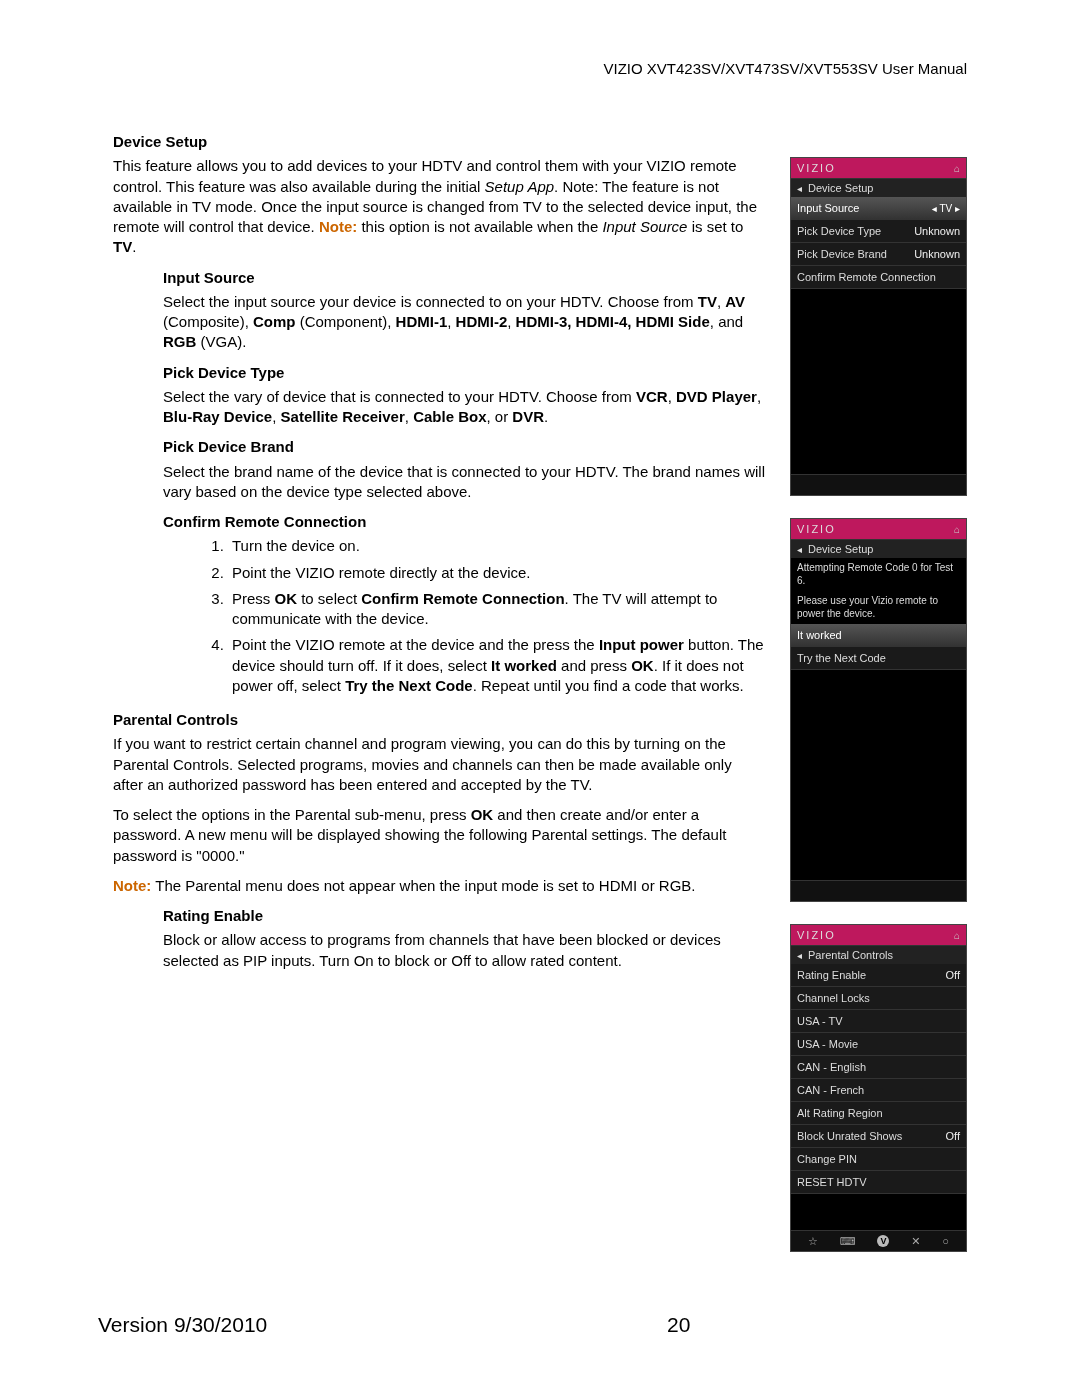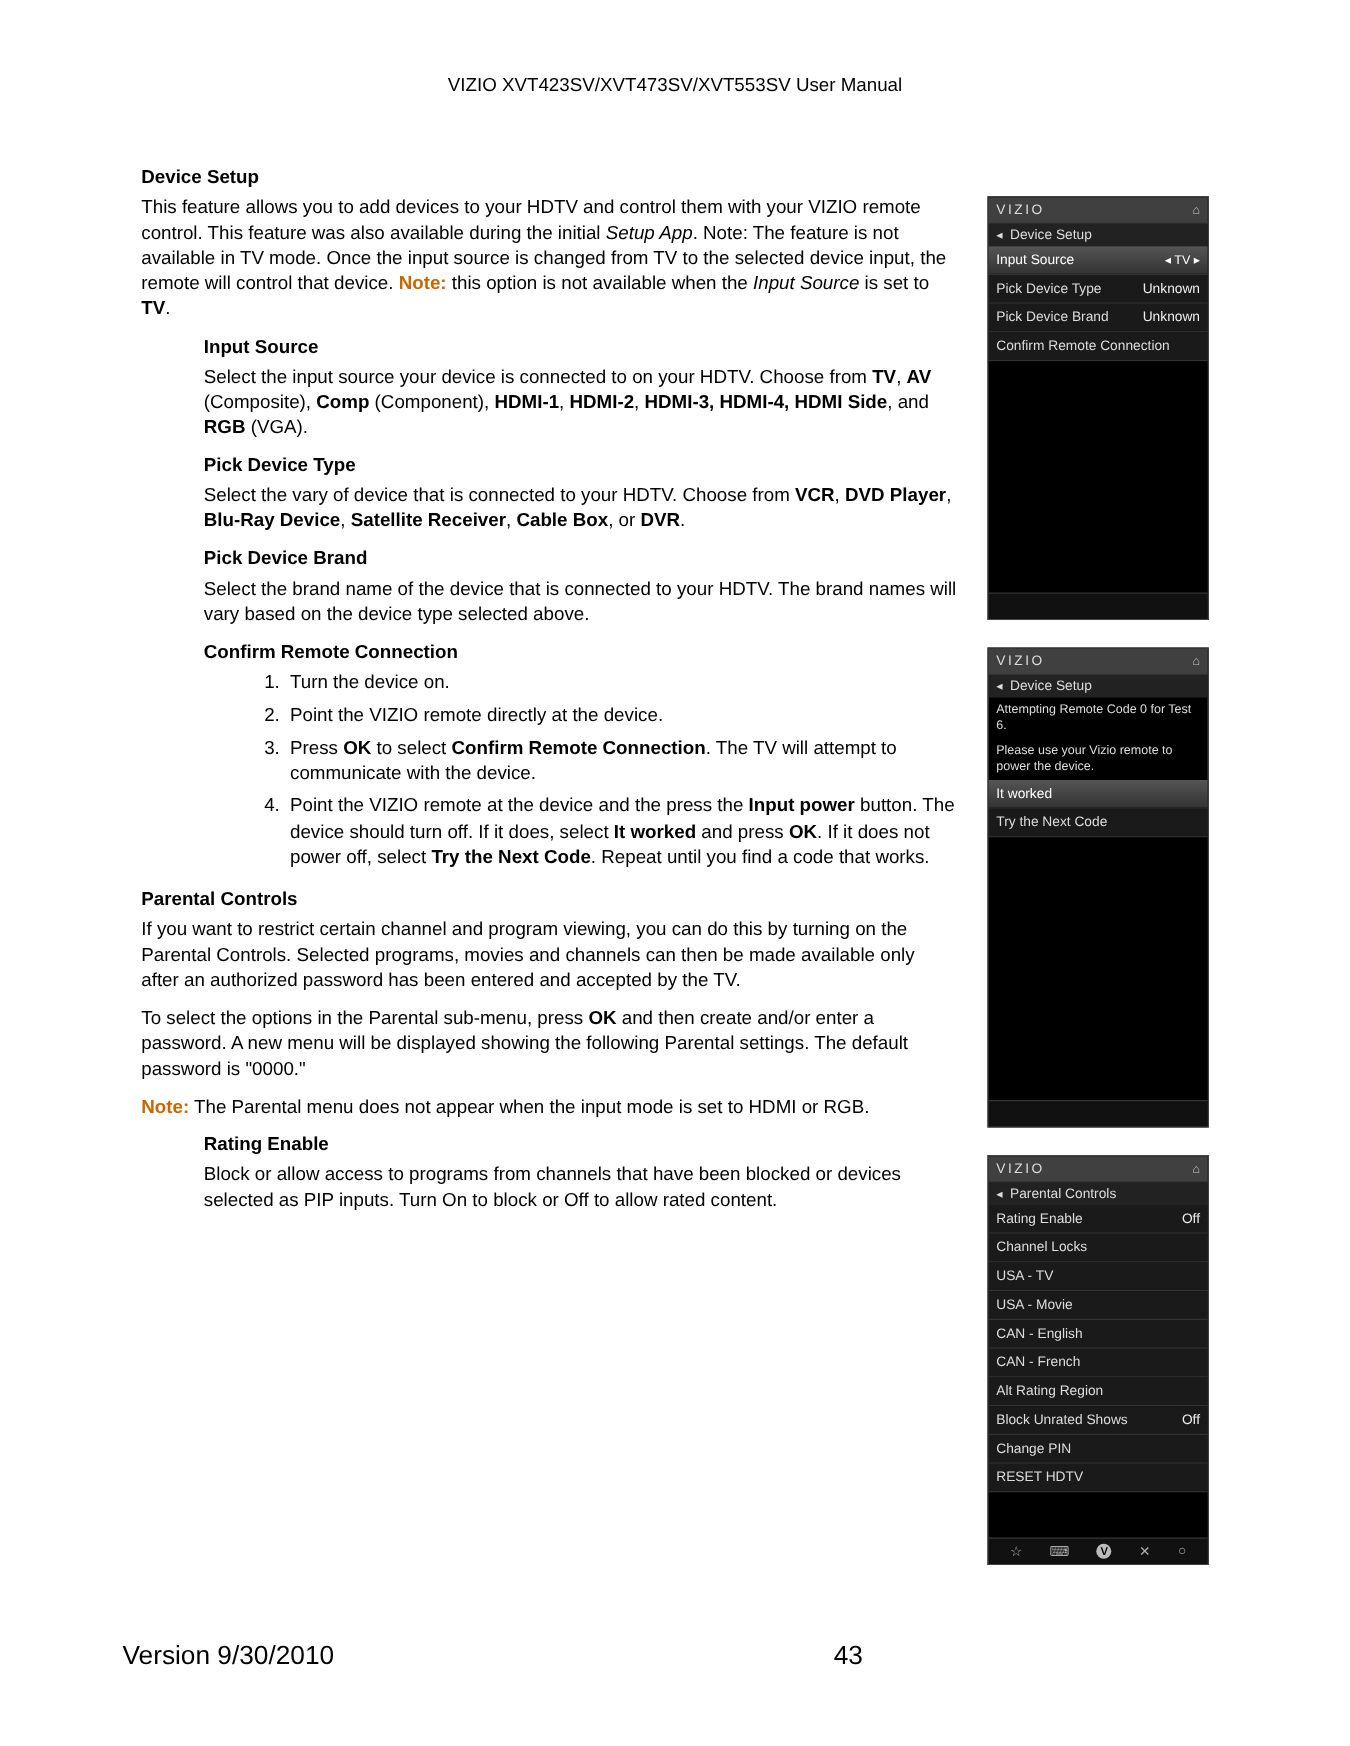--- a/index.html
+++ b/index.html
@@ -12,21 +12,21 @@
     width: 1080px;
   }
   .page {
     width: 1080px;
     min-height: 1397px;
     padding: 60px 113px 40px 113px;
     box-sizing: border-box;
     position: relative;
   }
   .header-right {
-    text-align: center;
+    text-align: right;
     font-size: 15px;
     margin-bottom: 55px;
   }
   .content {
     display: flex;
     gap: 25px;
   }
   .main-col {
     flex: 1;
     line-height: 1.35;
@@ -76,21 +76,21 @@
   .menu {
     width: 177px;
     background: #000;
     color: #ddd;
     font-family: Arial, sans-serif;
     font-size: 11px;
     border: 1px solid #444;
     box-sizing: border-box;
   }
   .menu .logo-bar {
-    background: #404040;
+    background: #be185d;
     height: 20px;
     display: flex;
     align-items: center;
     justify-content: space-between;
     padding: 0 6px;
     border-bottom: 1px solid #333;
   }
   .menu .logo {
     font-weight: normal;
     font-size: 11px;
@@ -320,16 +320,16 @@
           <span class="bicon">○</span>
         </div>
       </div>
 
     </div>
   </div>
 
   <div class="footer">
     <div class="footer-row1">
       <span class="ver">Version 9/30/2010</span>
-      <span class="pg">43</span>
+      <span class="pg">20</span>
     </div>
   </div>
 </div>
 
 </body></html>

